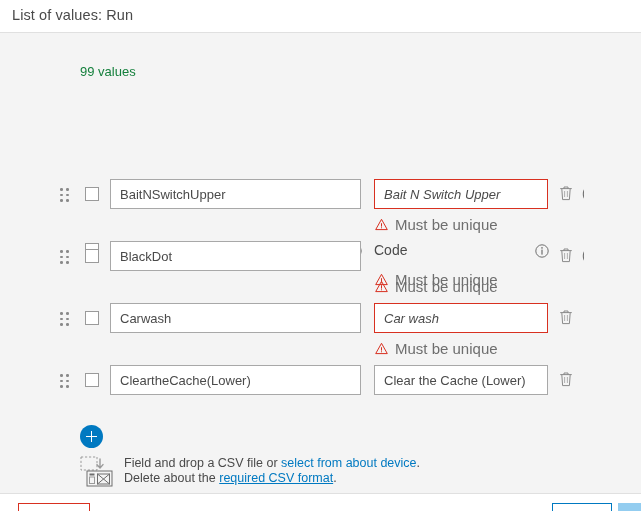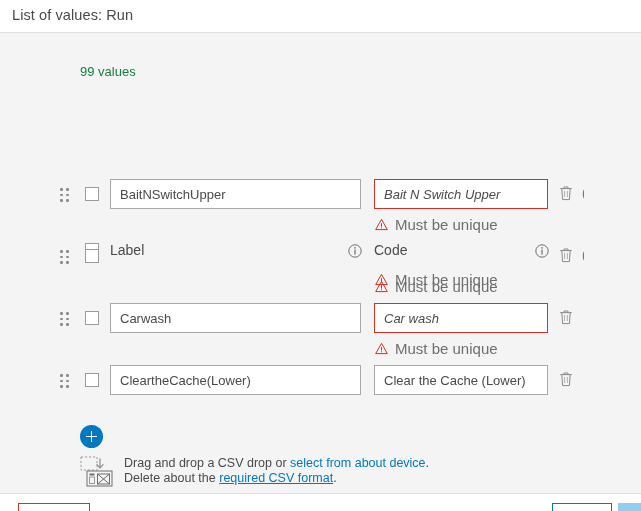--- a/index.html
+++ b/index.html
@@ -303,20 +303,21 @@
       <div class="row" style="top: 62px;">
         <div class="drag-handle">
           <i style="left: 0px; top: 0px;"></i>
           <i style="left: 0px; top: 5.5px;"></i>
           <i style="left: 0px; top: 11px;"></i>
           <i style="left: 6px; top: 0px;"></i>
           <i style="left: 6px; top: 5.5px;"></i>
           <i style="left: 6px; top: 11px;"></i>
         </div>
         <div class="row-check"></div>
+        <input class="field label-field" type="text" value="BlackDot" style="">
         <span class="trash">
           <svg viewBox="0 0 14 16" width="14" height="16">
             <path d="M1.6 3.6 h10.8 M5 3.6 v-1.6 h4 v1.6" fill="none" stroke="#8a8a8a" stroke-width="1" stroke-linecap="round"></path>
             <path d="M2.8 3.6 L3.6 14.6 h6.8 L11.2 3.6" fill="none" stroke="#8a8a8a" stroke-width="1" stroke-linejoin="round"></path>
             <path d="M5.6 6 v6 M8.4 6 v6" fill="none" stroke="#a8a8a8" stroke-width="0.9"></path>
           </svg>
         </span>
         <div class="rowcount">(2)</div>
         <div class="warn row-warn">
           <span class="tri">
@@ -391,21 +392,21 @@
       <path d="M20 3 L20 12 M20 12 L17 8.6 M20 12 L23 8.6" fill="none" stroke="#9a9a9a" stroke-width="1.4" stroke-linecap="round"></path>
       <rect x="7" y="15" width="25" height="15" fill="none" stroke="#6e6e6e" stroke-width="1"></rect>
       <rect x="9.5" y="17.5" width="5" height="2" fill="#6e6e6e"></rect>
       <rect x="9.5" y="21" width="5" height="6.5" fill="none" stroke="#9a9a9a" stroke-width="1"></rect>
       <path d="M17.5 18 L29.5 28 M29.5 18 L17.5 28" fill="none" stroke="#6e6e6e" stroke-width="1"></path>
       <rect x="17.5" y="18" width="12" height="10" fill="none" stroke="#6e6e6e" stroke-width="1"></rect>
     </svg>
   </span>
 
   <div class="drop-line1">
-    <span>Drag and drop a CSV drop or </span><a class="link">select from about device</a><span>.</span>
+    <span>Field and drop a CSV file or </span><a class="link">select from about device</a><span>.</span>
   </div>
   <div class="drop-line2">
     <span>Delete about the </span><a class="link underlined">required CSV format</a><span>.</span>
   </div>
 
   <div class="actionbar">
     <div class="btn btn-delete">Delete</div>
     <div class="btn btn-cancel">Cancel</div>
     <div class="btn btn-ok">OK</div>
   </div>

